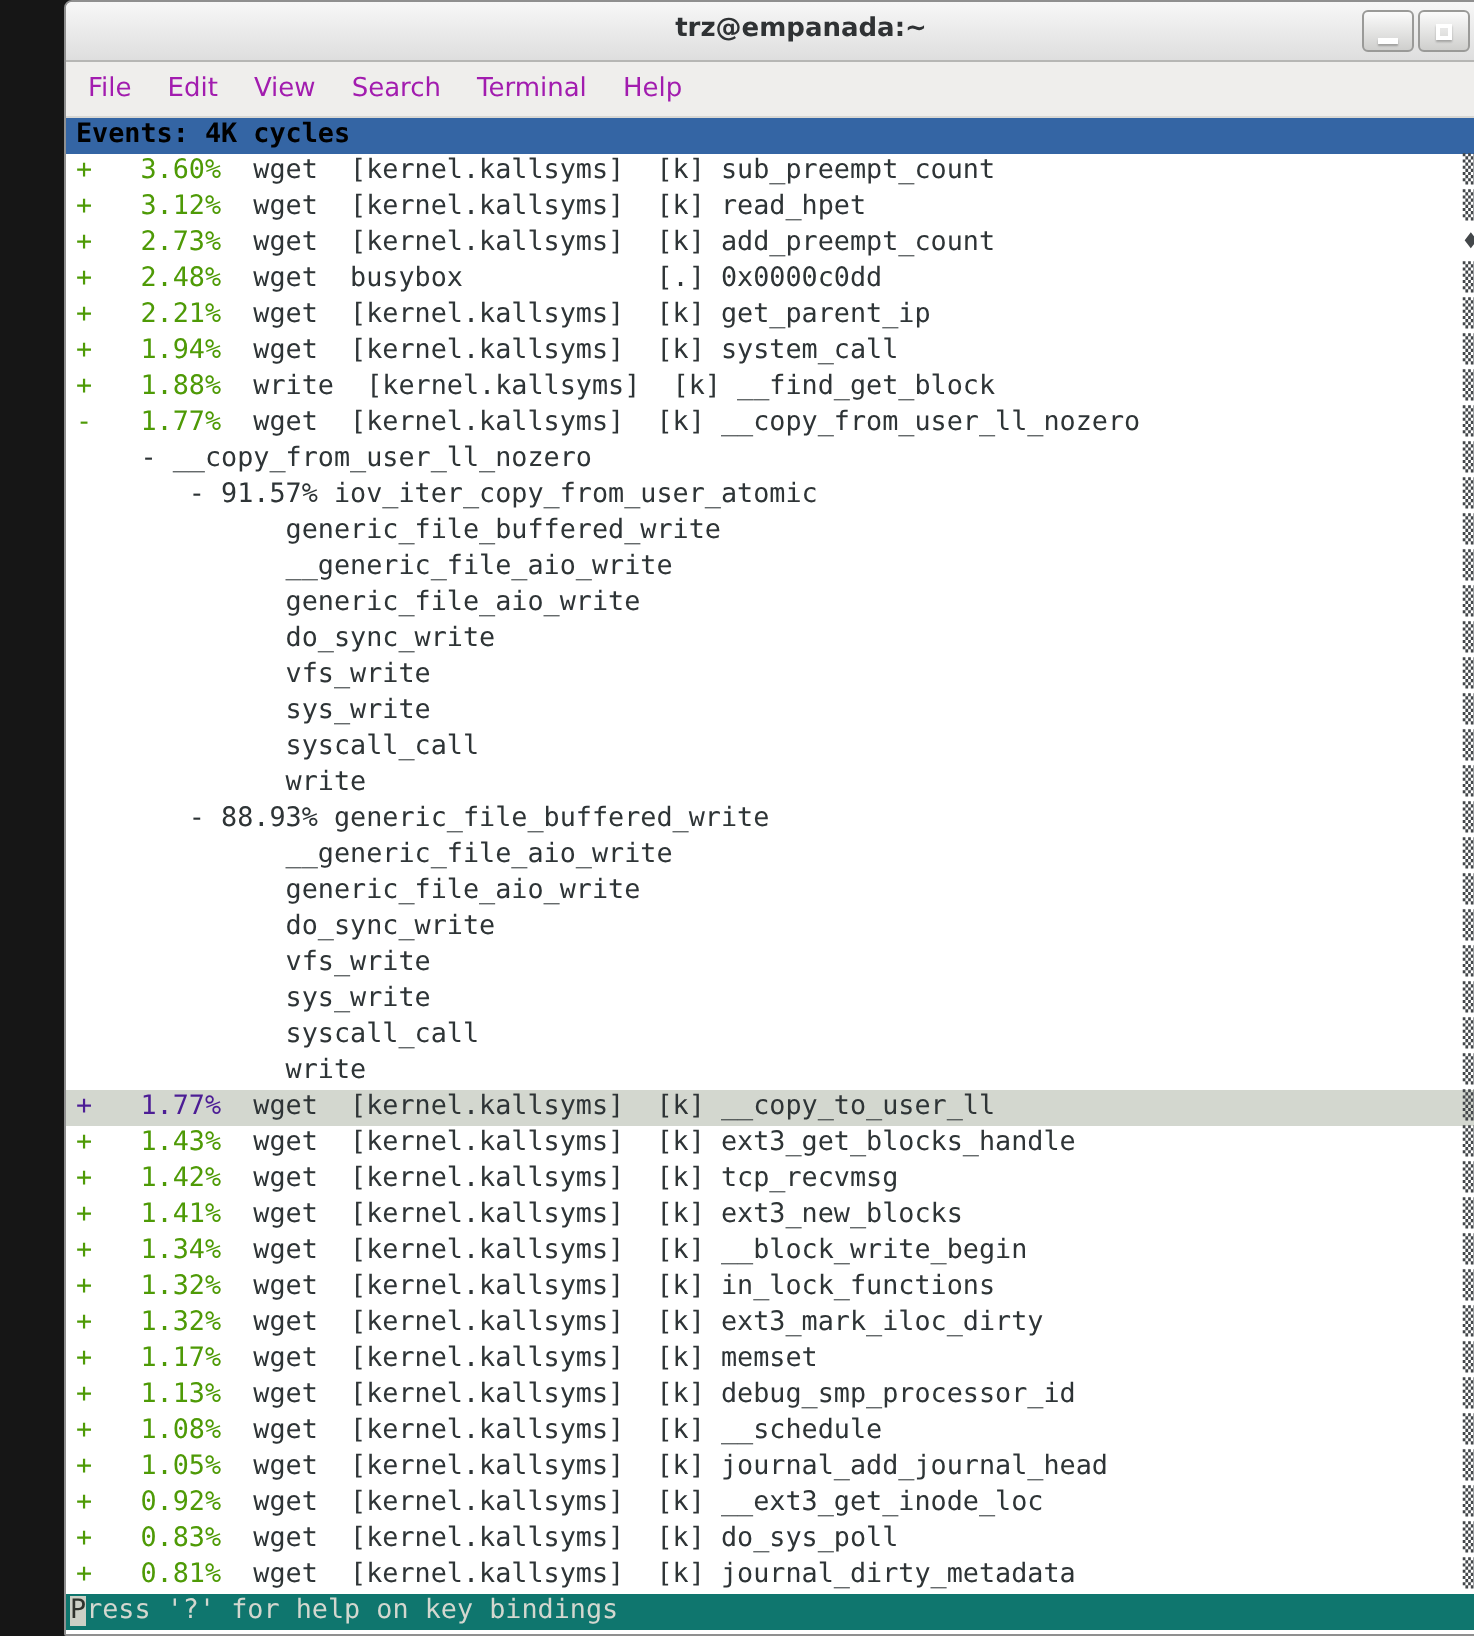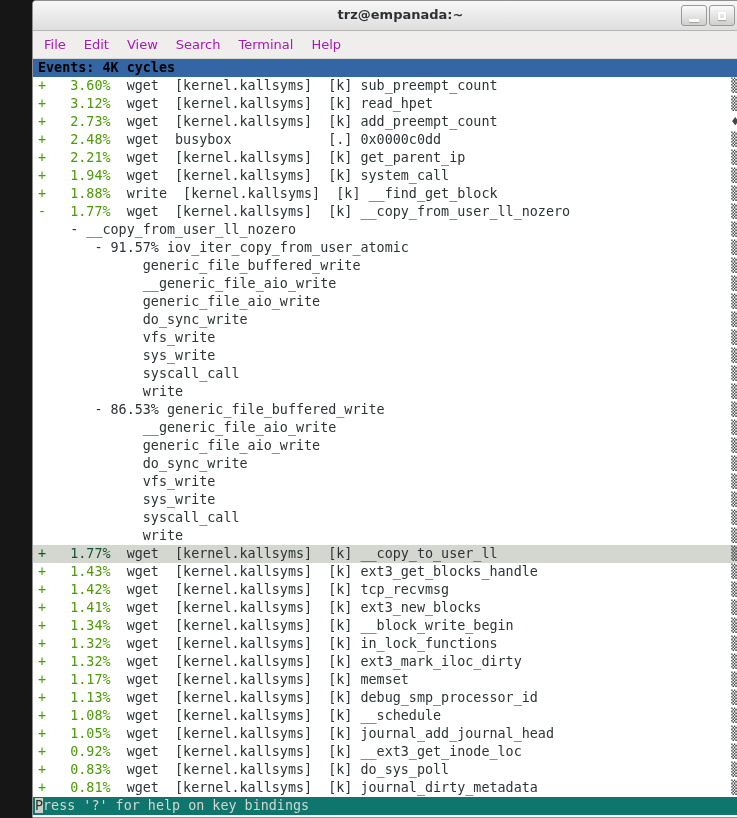--- a/index.html
+++ b/index.html
@@ -45,21 +45,21 @@
     font-family:"DejaVu Sans Mono","Liberation Mono",monospace;
     font-size:13.4px; line-height:18px; color:#2e3436;
   }
   .evhdr{
     height:18px; background:#3465a4; color:#000000; font-weight:bold;
     padding-left:5px; white-space:pre;
   }
   .row{height:18px; white-space:pre; position:relative; padding-left:5px;}
   .row .g{color:#4e9a06;}
   .row.sel{background:#d3d7cf;}
-  .row.sel .g{color:#14532d;}
+  .row.sel .g{color:#4c1d95;}
   .mark{position:absolute; left:calc(5px + 86ch); top:0; color:#43474a;}
   .statusbar{
     height:18px; background:#0f766e; color:#d3d7cf; white-space:pre; padding-left:2px;
   }
   .cursor{background:#ccd0c6; color:#2f332d;}
   
   .gtkscroll{
     flex:0 0 24px; background:#f1f0ee; border-left:1px solid #d0cfcb; position:relative;
   }
   .thumb{
@@ -112,21 +112,21 @@
           <div class="row"><span>    - __copy_from_user_ll_nozero</span><span class="mark">▒</span></div>
           <div class="row"><span>       - 91.57% iov_iter_copy_from_user_atomic</span><span class="mark">▒</span></div>
           <div class="row"><span>             generic_file_buffered_write</span><span class="mark">▒</span></div>
           <div class="row"><span>             __generic_file_aio_write</span><span class="mark">▒</span></div>
           <div class="row"><span>             generic_file_aio_write</span><span class="mark">▒</span></div>
           <div class="row"><span>             do_sync_write</span><span class="mark">▒</span></div>
           <div class="row"><span>             vfs_write</span><span class="mark">▒</span></div>
           <div class="row"><span>             sys_write</span><span class="mark">▒</span></div>
           <div class="row"><span>             syscall_call</span><span class="mark">▒</span></div>
           <div class="row"><span>             write</span><span class="mark">▒</span></div>
-          <div class="row"><span>       - 86.53% generic_file_buffered_write</span><span class="mark">▒</span></div>
+          <div class="row"><span>       - 88.93% generic_file_buffered_write</span><span class="mark">▒</span></div>
           <div class="row"><span>             __generic_file_aio_write</span><span class="mark">▒</span></div>
           <div class="row"><span>             generic_file_aio_write</span><span class="mark">▒</span></div>
           <div class="row"><span>             do_sync_write</span><span class="mark">▒</span></div>
           <div class="row"><span>             vfs_write</span><span class="mark">▒</span></div>
           <div class="row"><span>             sys_write</span><span class="mark">▒</span></div>
           <div class="row"><span>             syscall_call</span><span class="mark">▒</span></div>
           <div class="row"><span>             write</span><span class="mark">▒</span></div>
           <div class="row sel"><span class="g">+   1.77%</span><span>  wget  [kernel.kallsyms]  [k] __copy_to_user_ll</span><span class="mark">▒</span></div>
           <div class="row"><span class="g">+   1.43%</span><span>  wget  [kernel.kallsyms]  [k] ext3_get_blocks_handle</span><span class="mark">▒</span></div>
           <div class="row"><span class="g">+   1.42%</span><span>  wget  [kernel.kallsyms]  [k] tcp_recvmsg</span><span class="mark">▒</span></div>

